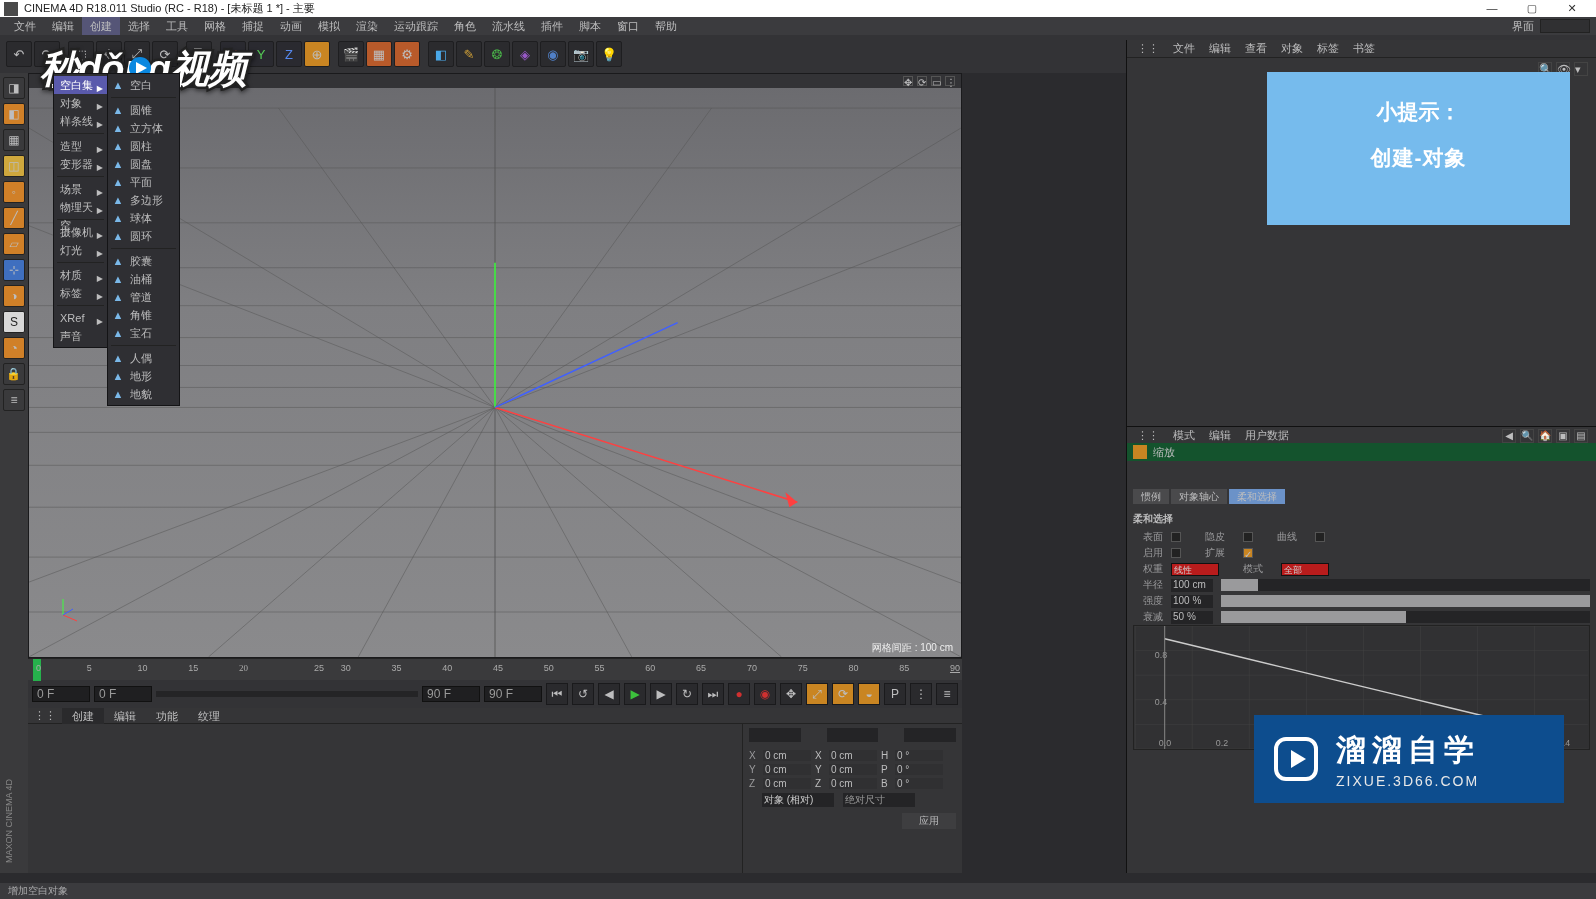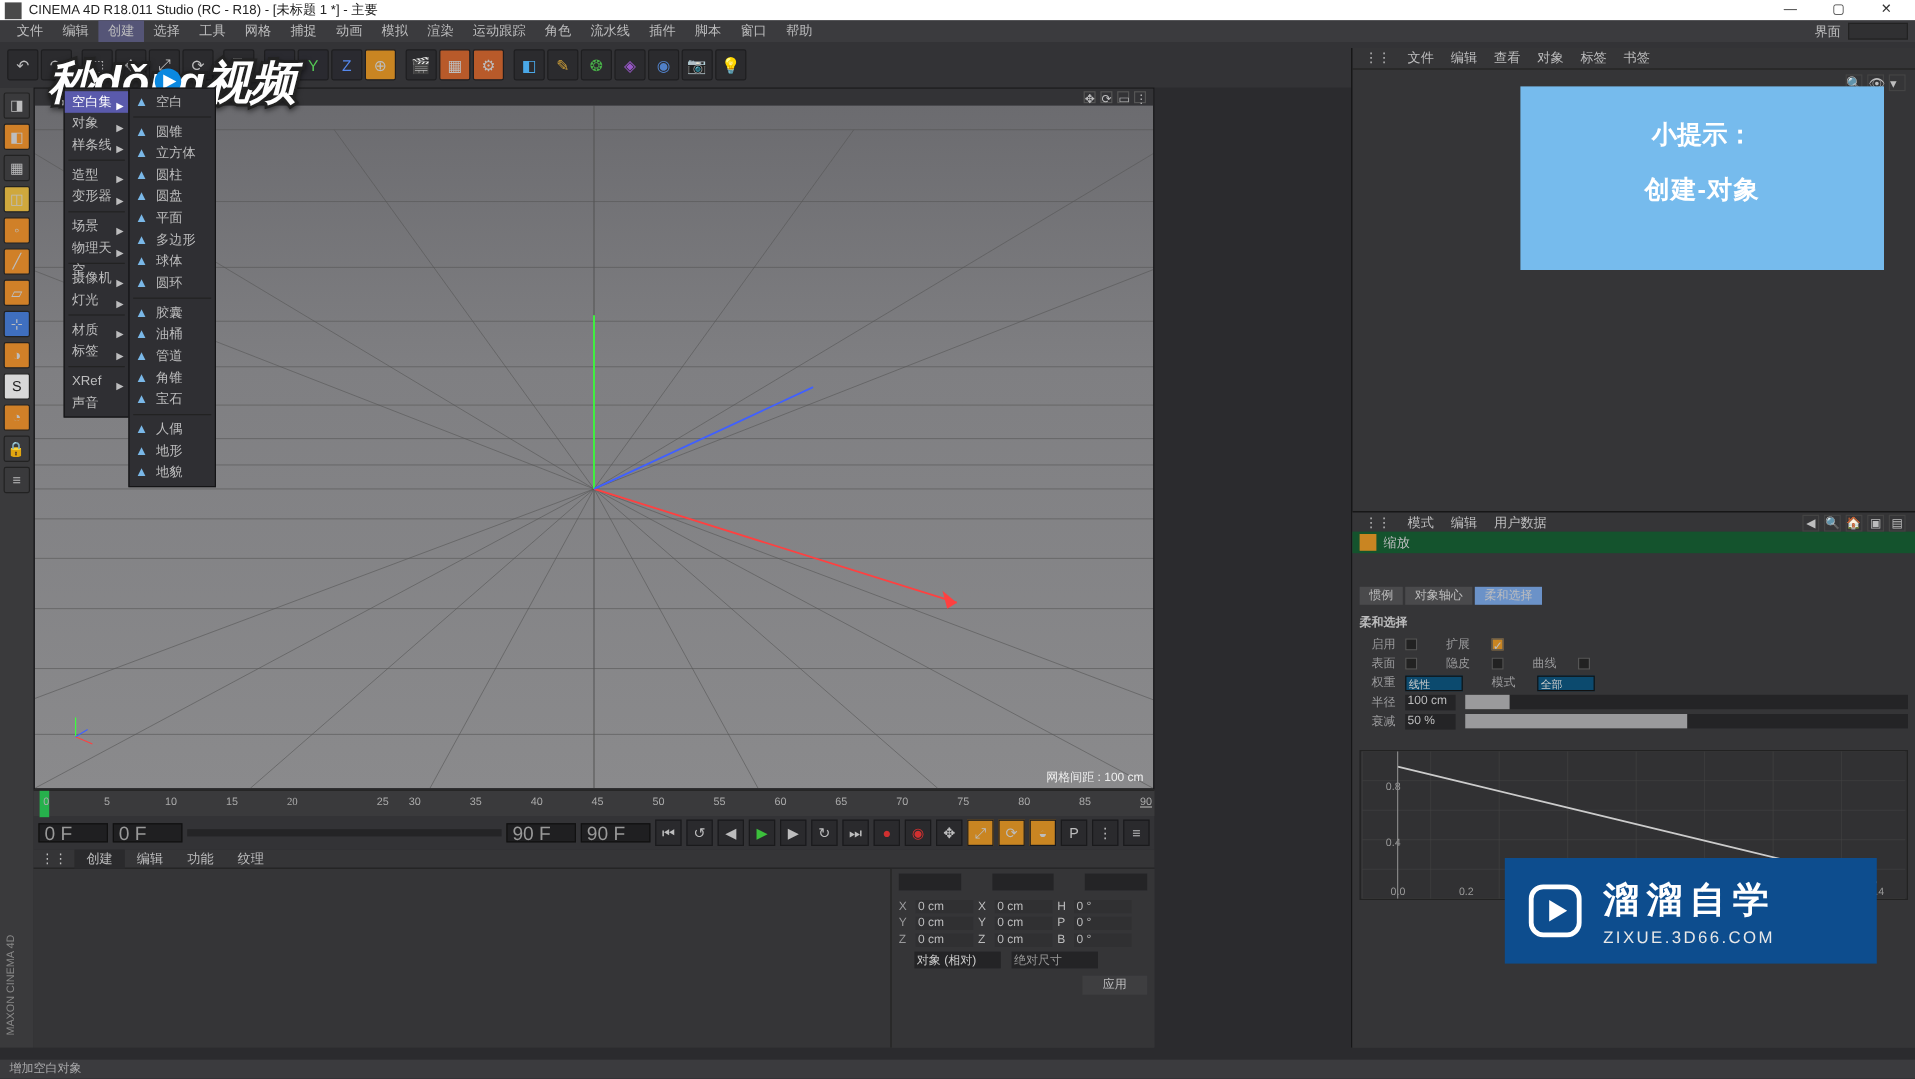--- a/index.html
+++ b/index.html
@@ -51,21 +51,21 @@
 .ctx2 .cj { height:18px; line-height:18px; padding:0 4px; font-size:11px; display:flex; align-items:center; gap:6px;}
 .ctx2 .cj .ic { width:12px; height:12px; display:flex; align-items:center; justify-content:center;}
 .ctx2 .sep { height:1px; background:#222; margin:3px 3px;}
 
 
 .timeline { position:absolute; left:28px; top:658px; width:934px; height:50px; background:#333336;}
 .tl-ruler { height:22px; position:relative; background:#3a3a3c; border-top:1px solid #222;}
 .tl-ruler .tick { position:absolute; top:4px; font-size:9px; color:#aaa;}
 .tl-ruler .head { position:absolute; left:5px; top:0; width:8px; height:22px; background:#26b14c;}
 .tl-controls { height:28px; display:flex; align-items:center; padding:0 4px; gap:4px;}
-.tl-controls .fld { width:58px; height:16px; background:#1f1f21; border:1px solid #111; font-size:16px; padding:0 4px; color:#999;}
+.tl-controls .fld { width:58px; height:16px; background:#1f1f21; border:1px solid #111; font-size:12px; padding:0 4px; color:#999;}
 .tl-controls .slider { flex:1; height:6px; background:#242426; position:relative;}
 .tl-controls .cbtn { width:22px; height:22px; border:1px solid #1a1a1c; background:#2a2a2d; display:flex; align-items:center; justify-content:center; font-size:12px;}
 
 
 .btm { position:absolute; left:28px; top:708px; width:934px; height:165px; background:#353537;}
 .btm-tabs { height:16px; display:flex; align-items:center; border-bottom:1px solid #222;}
 .btm-tabs .bt { padding:0 10px; font-size:11px; height:16px; line-height:16px;}
 .btm-tabs .bt.active { background:#2a2a2c;}
 .coord-panel { position:absolute; right:0; top:16px; width:220px; height:149px; background:#353537; border-left:1px solid #222; padding:4px 6px;}
 .coord-panel .dd { width:60px; height:14px; background:#242426; display:inline-block; margin-bottom:4px;}
@@ -96,21 +96,21 @@
 .attr-title .tic { width:14px; height:14px; background:#c98522; margin-right:6px;}
 .attr-subtabs { height:18px; display:flex; padding:0 6px; gap:2px;margin-top:28px;}
 .attr-subtabs .stab { padding:0 8px; font-size:10px; background:#4a4a4c; height:15px; line-height:15px;}
 .attr-subtabs .stab.active { background:#6b92c8;}
 .attr-section { padding:2px 6px; font-size:10px;}
 .attr-section .sec-h { font-weight:bold; padding:3px 0;}
 .attr-row { display:flex; align-items:center; gap:8px; padding:1px 0;}
 .attr-row .al { width:30px; text-align:right; color:#9a9a9c;}
 .attr-row .chk { width:10px; height:10px; background:#222; border:1px solid #555;}
 .attr-row .al2 { width:30px; color:#9a9a9c; margin-left:16px;}
-.attr-row .dd { width:48px; height:13px; background:#0c4a6e; border:1px solid #111;}
+.attr-row .dd { width:48px; height:13px; background:#b91c1c; border:1px solid #111;}
 .attr-row .num { width:42px; height:13px; background:#242426; padding:0 2px;}
 .attr-row .bar { flex:1; height:12px; background:#242426; position:relative;}
 .attr-row .bar .fill { position:absolute; inset:0; background:#9a9a9c;}
 .attr-row .bar .fill2 { position:absolute; top:0; bottom:0; left:0; width:50%; background:#9a9a9c;}
 .attr-row .bar .fill10 { position:absolute; top:0; bottom:0; left:0; width:10%; background:#9a9a9c;}
 
 
 .graph { position:absolute; left:6px; right:6px; top:198px; height:125px; border:1px solid #222; background:#313133;}
 .graph svg { width:100%; height:100%;}
 
@@ -514,44 +514,51 @@
       <span>缩放</span>
     </div>
     <div class="attr-subtabs" id="attrsub">
         <div class="stab">惯例</div>
         <div class="stab">对象轴心</div>
         <div class="stab active">柔和选择</div>
       </div>
     <div class="attr-section">
       <div class="sec-h">柔和选择</div>
       <div class="attr-row">
-        <span class="al">启用</span>
-        <span class="chk"></span>
-        <span class="al2">扩展</span>
-        <span class="chk" style="background:#c98522">✓</span>
-      </div>
-      <div class="attr-row">
         <span class="al">表面</span>
           <span class="chk"></span>
         <span class="al2">隐皮</span>
           <span class="chk"></span>
         <span class="al2">曲线</span>
           <span class="chk"></span>
       </div>
       <div class="attr-row">
+        <span class="al">启用</span>
+        <span class="chk"></span>
+        <span class="al2">扩展</span>
+        <span class="chk" style="background:#c98522">✓</span>
+      </div>
+      <div class="attr-row">
         <span class="al">权重</span>
         <span class="dd" style="color:#ccc;font-size:9px;padding:0 2px">线性</span>
         <span class="al2">模式</span>
         <span class="dd" style="color:#ccc;font-size:9px;padding:0 2px">全部</span>
       </div>
       <div class="attr-row">
         <span class="al">半径</span>
         <span class="num">100 cm</span>
         <div class="bar">
             <div class="fill10"></div>
+          </div>
+      </div>
+      <div class="attr-row">
+        <span class="al">强度</span>
+        <span class="num">100 %</span>
+        <div class="bar">
+            <div class="fill"></div>
           </div>
       </div>
       <div class="attr-row">
         <span class="al">衰减</span>
         <span class="num">50 %</span>
         <div class="bar">
             <div class="fill2"></div>
           </div>
       </div>
     </div>

